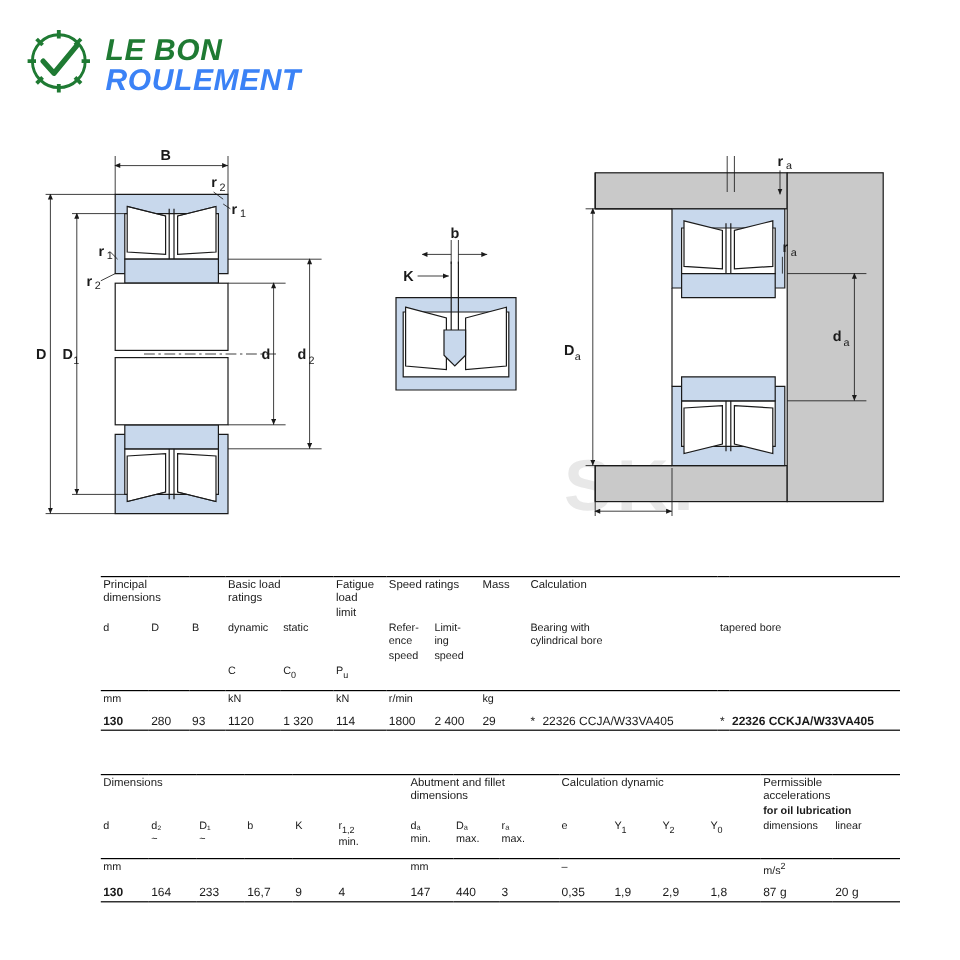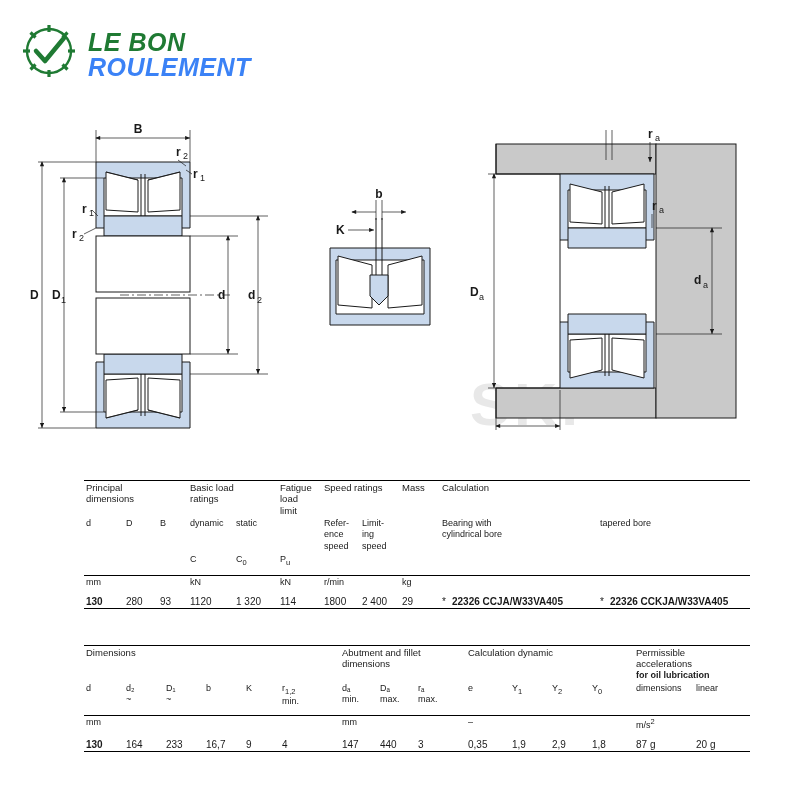--- a/index.html
+++ b/index.html
@@ -389,21 +389,21 @@
         <td class="val first">130</td>
         <td class="val">280</td>
         <td class="val">93</td>
         <td class="val">1120</td>
         <td class="val">1 320</td>
         <td class="val">114</td>
         <td class="val">1800</td>
         <td class="val">2 400</td>
         <td class="val">29</td>
         <td class="val">*</td>
-        <td class="val" style="font-weight:bold">22326 CCJA/W33VA405</td>
+        <td class="val" style="font-weight:normal">22326 CCJA/W33VA405</td>
         <td class="val">*</td>
         <td class="val" style="font-weight:bold">22326 CCKJA/W33VA405</td>
       </tr>
     </tbody>
       </table>
   </div>
 
   <div class="tbl-wrap" style="top:645px;">
     <table class="spec">
       <colgroup>

